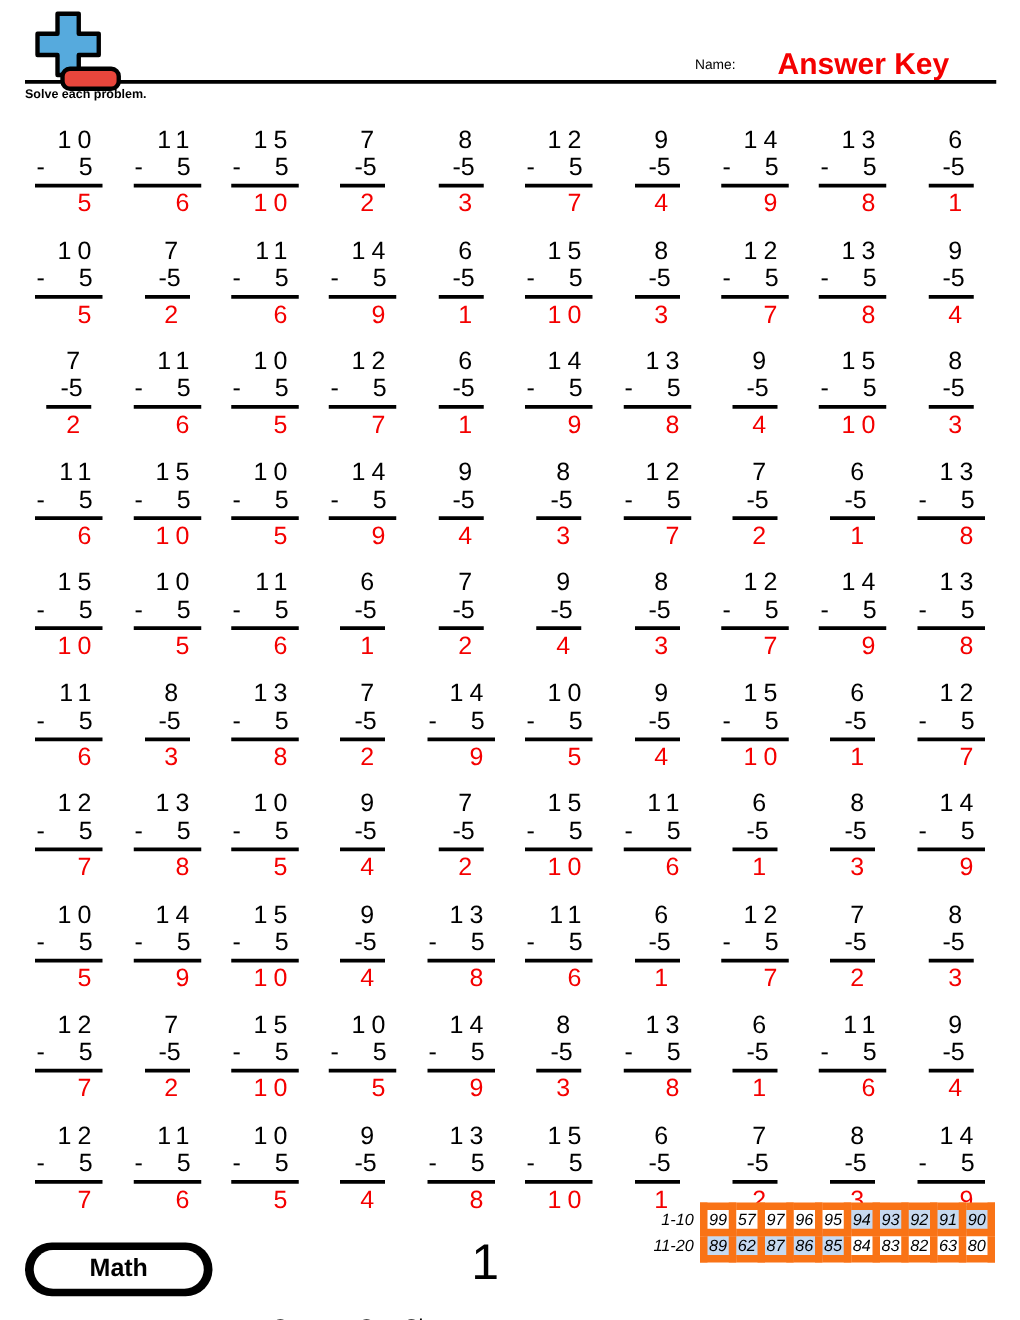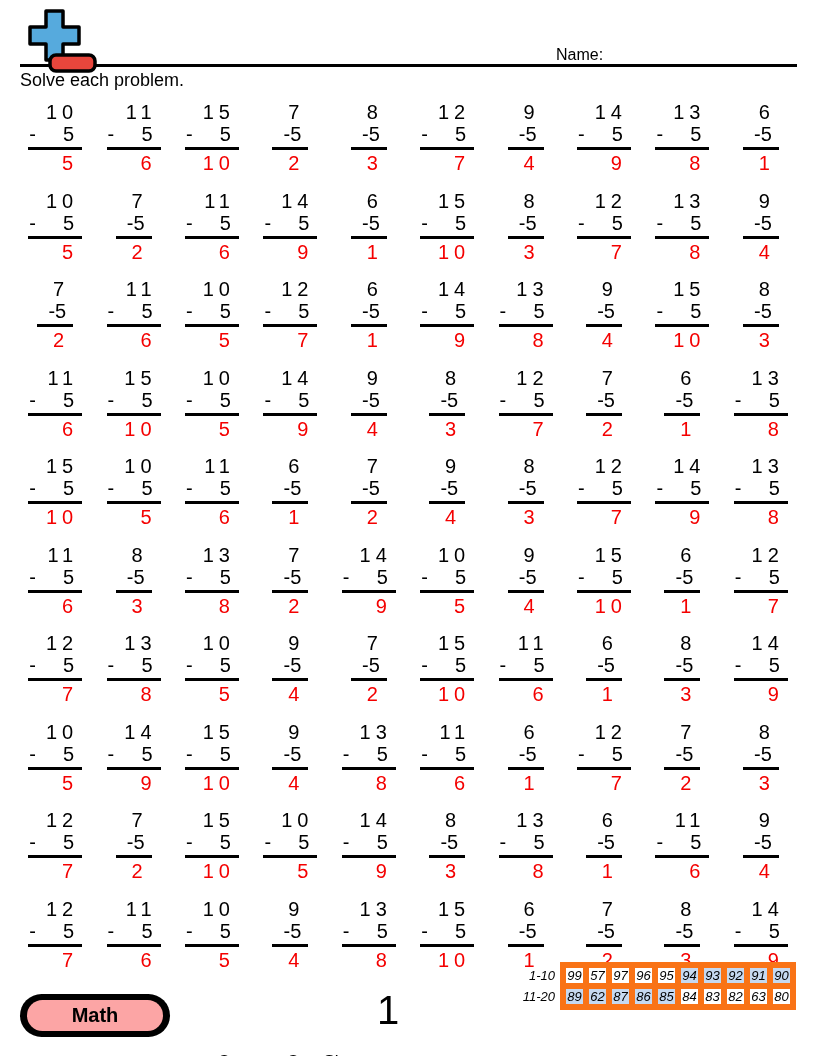--- a/index.html
+++ b/index.html
@@ -2,42 +2,42 @@
 <html style="--answer-red: #f40000; --score-shade: #c6d9f0;"><head>
 <meta charset="utf-8">
 <style>
   * { margin:0; padding:0; box-sizing:border-box; }
   html,body { width:816px; height:1056px; background:#fff; font-family:"Liberation Sans", sans-serif; color:#000; }
   .page { position:relative; width:816px; height:1056px; overflow:hidden; background:#fff; }
 
   
   .logo { position:absolute; left:22px; top:6px; z-index:2; }
   .title { position:absolute; top:42px; left:120px; width:450px; text-align:center; font-size:21px; }
-  .name-label { position:absolute; top:46px; left:556px; font-size:16px; }
+  .name-label { position:absolute; top:46px; left:556px; font-size:11px; }
   .answer-key { position:absolute; top:38px; left:622px; font-size:24px; font-weight:bold; color:var(--answer-red,#f40000); }
   .header-rule { position:absolute; top:64px; left:20px; width:777px; height:3px; background:#000; z-index:1; }
-  .instruction { position:absolute; top:70px; left:20px; font-size:18px; font-weight:normal; }
+  .instruction { position:absolute; top:70px; left:20px; font-size:10px; font-weight:bold; }
 
   
   .grid { position:absolute; top:98px; left:16px; width:784px; height:885px;
           display:grid; grid-template-columns:repeat(10,1fr); grid-auto-rows:88.5px; }
   .cell { display:flex; justify-content:center; align-items:flex-start; padding-top:3px; }
   .problem { font-size:20px; line-height:22px; }
   .problem.two { width:54px; }
   .problem.one { width:36px; }
   .top { text-align:right; letter-spacing:5px; padding-right:4px; }
   .mid { display:flex; border-bottom:3.5px solid #000; padding:0 1px 2px 1px; }
   .two .mid { justify-content:space-between; padding-right:8px; }
   .one .mid { justify-content:flex-end; padding-right:7px; }
   .ans { color:var(--answer-red,#f40000); text-align:right; letter-spacing:5px; padding-right:4px; margin-top:2px; }
 
   
   .subject-box { position:absolute; left:20px; top:994px; width:150px; height:43px; background:#000;
                  border-radius:22px; display:flex; align-items:center; justify-content:center; }
-  .subject-pill { width:136px; height:31px; background:#fca5a5; border-radius:16px;
+  .subject-pill { width:136px; height:31px; background:#ffffff; border-radius:16px;
                   display:flex; align-items:center; justify-content:center;
                   font-size:20px; font-weight:bold; }
   .website { position:absolute; left:177px; top:1014px; font-size:17px;margin-top:38px; }
   .page-number { position:absolute; left:377px; top:988px; font-size:40px; }
   .score-table { position:absolute; right:20px; top:962px; border-collapse:collapse;font-style:italic; }
   .score-table td { font-size:13px; height:20px; text-align:center; }
   .score-table td.lbl { border:none; padding-right:5px; text-align:right; min-width:38px; }
   .score-table td.val { border:6px solid #f97316; width:23px; background:#fff; }
   .score-table td.val.shaded { background:var(--score-shade,#c6d9f0); }
 </style>
@@ -46,20 +46,21 @@
 
 <div class="page">
 
   <div class="logo">
     <svg width="80" height="68" viewBox="0 0 80 68">
       <path d="M24 5 H41 V21 H57 V38 H41 V54 H24 V38 H8 V21 H24 Z" fill="#56aadd" stroke="#000" stroke-width="3.5" stroke-linejoin="round"></path>
       <rect x="28" y="49" width="45" height="16" rx="6" fill="#e8463c" stroke="#000" stroke-width="3.5"></rect>
     </svg>
   </div>
   <div class="name-label">Name:</div>
+  <div class="answer-key">Answer Key</div>
   <div class="header-rule"></div>
   <div class="instruction">Solve each problem.</div>
 
   <div class="grid">
       <div class="cell">
         <div class="problem two">
           <div class="top">10</div>
           <div class="mid">
             <span>-</span>
             <span>5</span>

